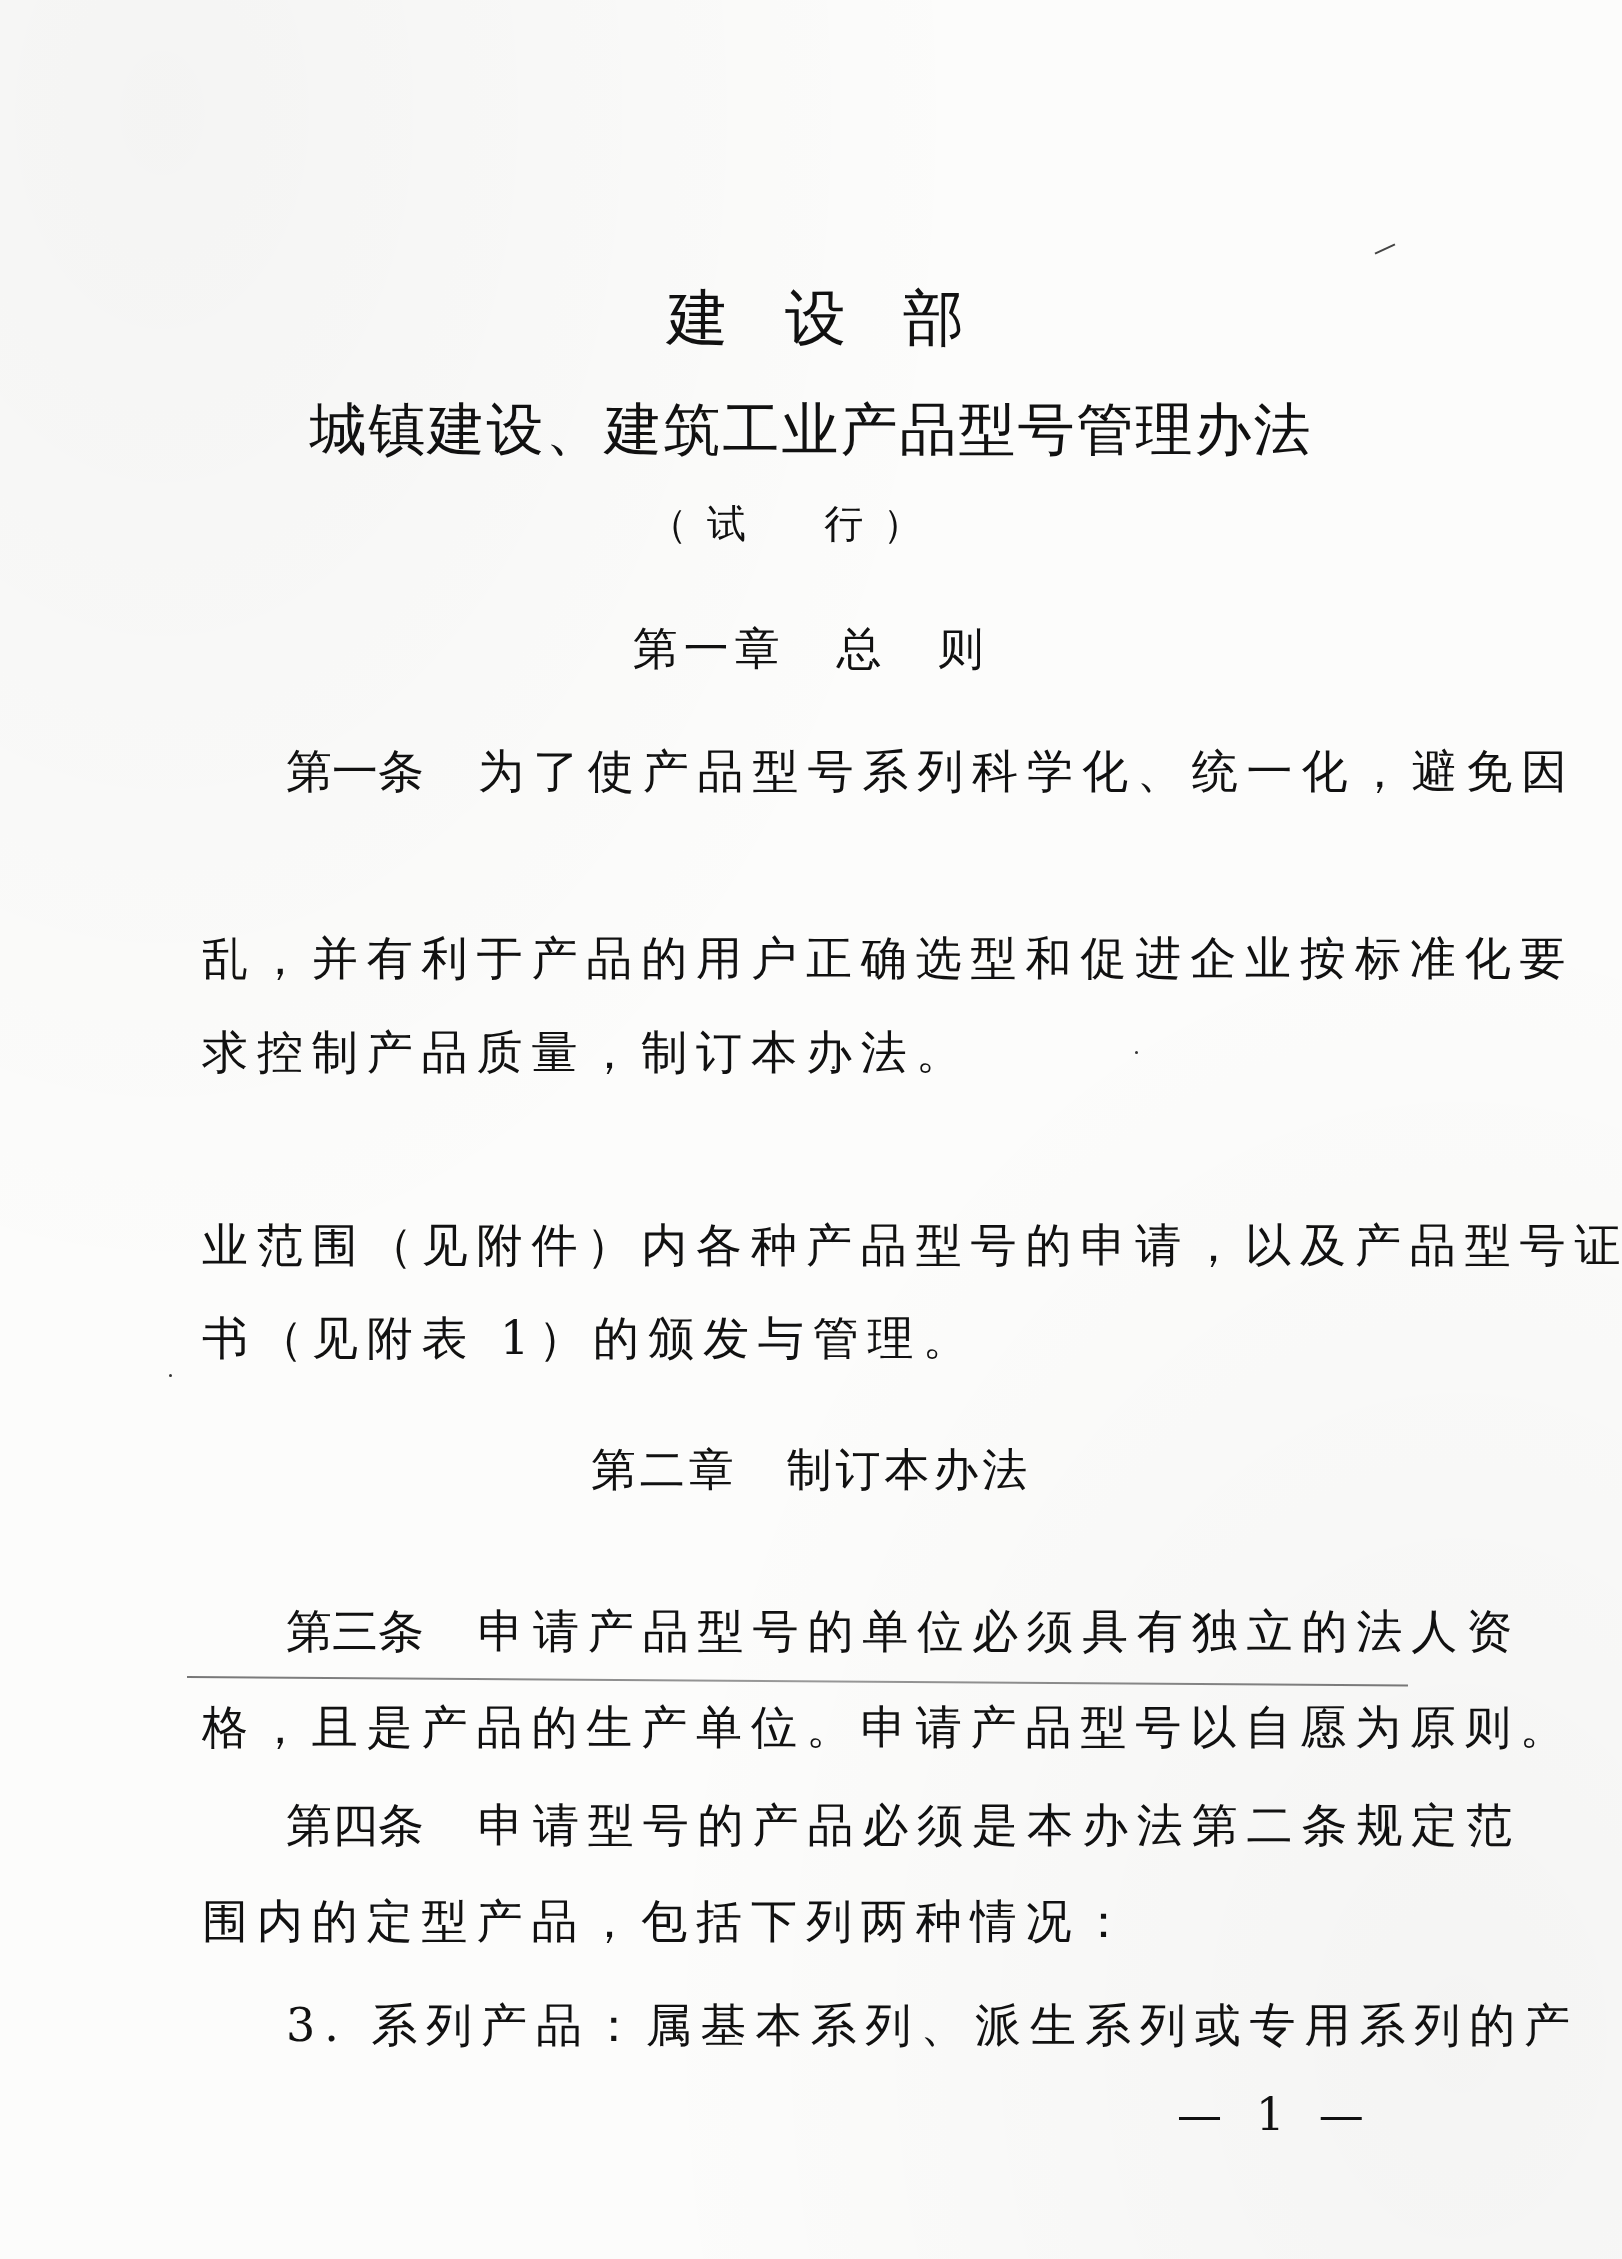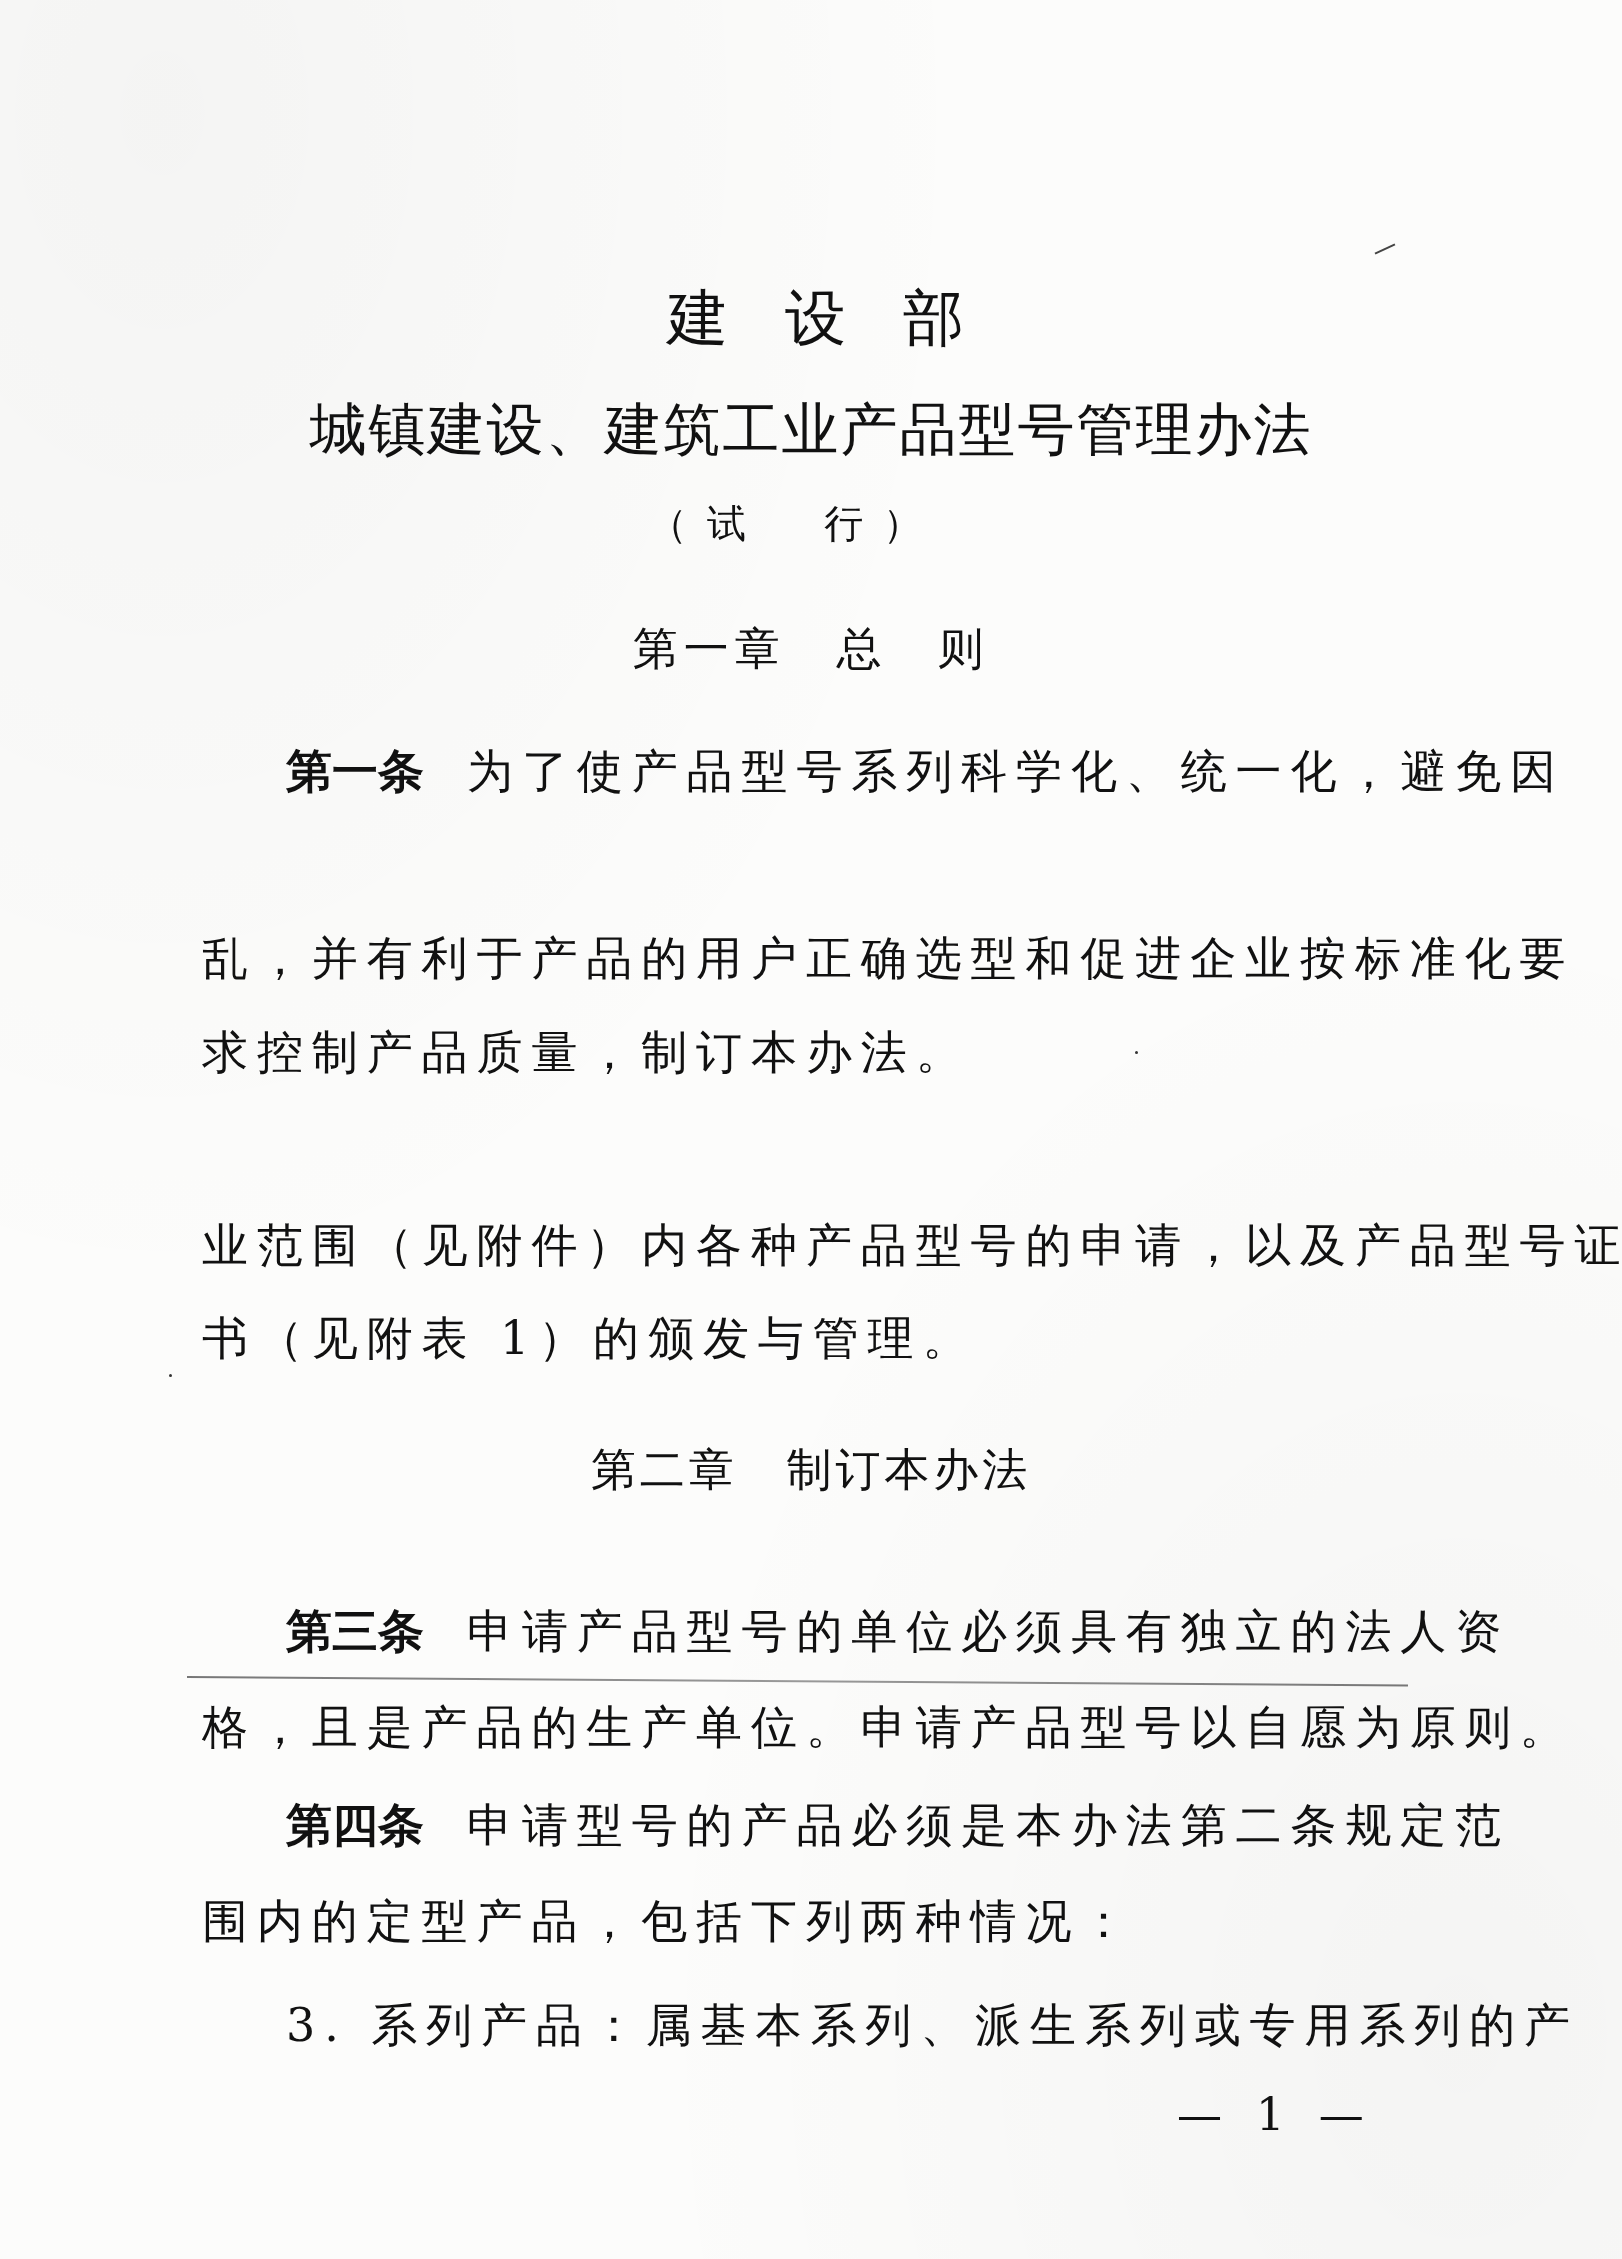--- a/index.html
+++ b/index.html
@@ -65,23 +65,23 @@
   }
   .ch1 { top: 619px; letter-spacing: 5.9px; }
   .ch2 { top: 1440px; letter-spacing: 3.9px; }
   .body-line {
     font-size: 46px;
     letter-spacing: 8.9px;
     left: 202px;
   }
   .art-label {
     font-family: "DejaVu Sans", "Liberation Sans", sans-serif;
-    font-weight: bold;
+    font-weight: normal;
     letter-spacing: 0px;
-    margin-right: 43px;
+    margin-right: 54px;
   }
   .indent { left: 286px; }
   .rule {
     position: absolute;
     left: 187px;
     top: 1676px;
     width: 1221px;
     height: 2px;
     background: linear-gradient(to right, #777, #999 50%, #777);
     transform: rotate(0.4deg);

